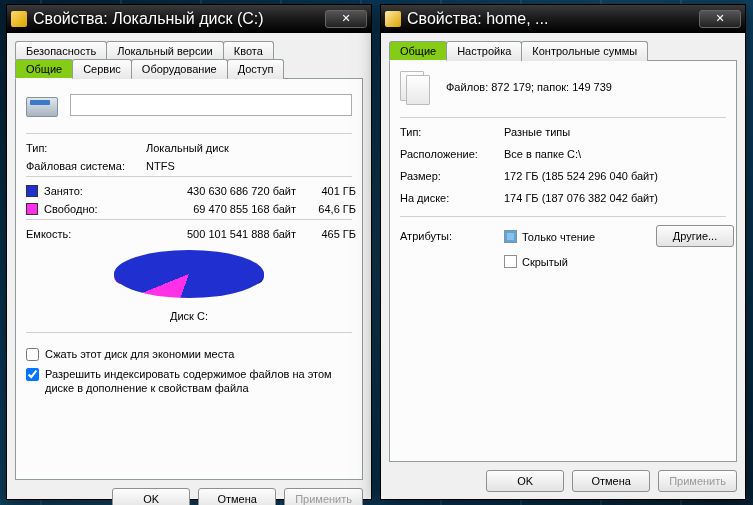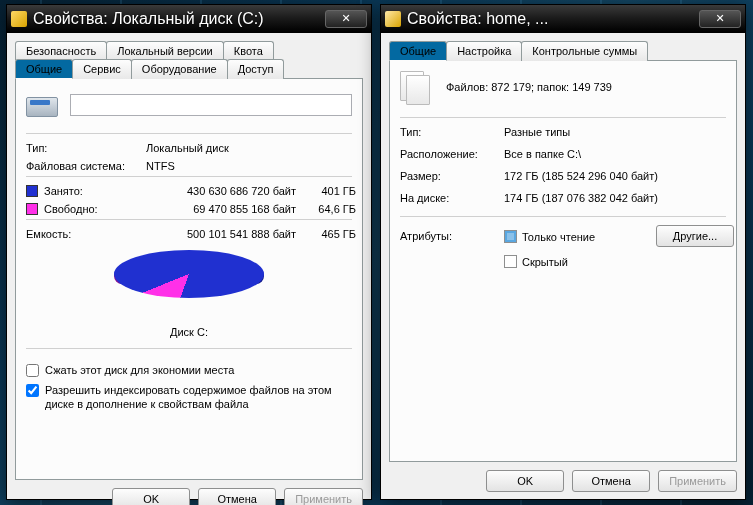--- a/index.html
+++ b/index.html
@@ -10,21 +10,21 @@
 
 .titlebar { height: 28px; background: linear-gradient(180deg, #3a3a3a 0%, #1a1a1a 50%, #000 100%); color: #fff; display: flex; align-items: center; padding: 0 4px; border-bottom: 1px solid #000; }
 .titlebar .ticon { width: 16px; height: 16px; margin-right: 6px; background: linear-gradient(135deg, #ffd966, #d9a300); border-radius: 2px; }
 .titlebar .ttext { flex: 1; font-size: 16px; text-shadow: 0 1px 2px #000; }
 .titlebar .closebtn { width: 42px; height: 18px; background: linear-gradient(180deg, #555, #222); border: 1px solid #666; border-radius: 3px; color: #fff; display: flex; align-items: center; justify-content: center; font-size: 11px; cursor: pointer; }
 
 .client { background: #f0f0f0; padding: 8px; }
 
 .tabs-row { display: flex; padding: 0; margin-bottom: -1px; position: relative; z-index: 1; }
 .tab { padding: 3px 10px; border: 1px solid #919b9c; background: linear-gradient(180deg, #fdfdfd, #e8e8e8); border-bottom: none; border-radius: 3px 3px 0 0; margin-right: -1px; cursor: pointer; white-space: nowrap; }
-.tab.active { background: #0369a1; border-bottom: 1px solid #fcfcfc; position: relative; z-index: 3; }
+.tab.active { background: #84cc16; border-bottom: 1px solid #fcfcfc; position: relative; z-index: 3; }
 .tab-body { border: 1px solid #919b9c; background: #fcfcfc; padding: 10px; position: relative; }
 
 
 #w1 { left: 6px; top: 4px; width: 366px; }
 #w1 .client { height: 466px; }
 #w1 .tab-body { height: 402px; }
 
 .drive-row { display: flex; align-items: center; margin-bottom: 12px; }
 .drive-icon { width: 32px; height: 32px; margin-right: 12px; position: relative; }
 .drive-icon::before { content: ""; position: absolute; left: 0; right: 0; top: 8px; height: 18px; background: linear-gradient(180deg, #e0e6ec, #a8b4c0); border: 1px solid #8292a2; border-radius: 2px; }
@@ -37,21 +37,21 @@
 .grid .r { text-align: right; }
 .sw { width: 12px; height: 12px; display: inline-block; vertical-align: -2px; margin-right: 6px; border: 1px solid #333; }
 .sw.blue { background: #2030d0; }
 .sw.pink { background: #ff30e8; }
 
 .pie-wrap { text-align: center; margin: 10px 0; }
 .pie { width: 150px; height: 56px; margin: 0 auto; position: relative; }
 .pie .top { width: 150px; height: 48px; border-radius: 50%; background: conic-gradient(from 200deg, #ff30e8 0deg 48deg, #2030d0 48deg 360deg); position: absolute; top: 0; }
 .pie .side { width: 150px; height: 48px; border-radius: 50%; background: #10188a; position: absolute; top: 10px; z-index: -1; }
 .pie .sidefill { position: absolute; left: 0; right: 0; top: 24px; height: 10px; background: linear-gradient(90deg, #8a1090 0 18%, #10188a 18% 100%); border-radius: 0 0 8px 8px; }
-.pie-label { margin-top: 20px; }
+.pie-label { margin-top: 4px; }
 
 .clean-row { display: flex; justify-content: flex-end; margin-top: -24px; margin-bottom: 8px; }
 .btn { min-width: 78px; height: 22px; background: linear-gradient(180deg, #fdfdfd, #e3e3e3); border: 1px solid #8e8f8f; border-radius: 3px; cursor: pointer; padding: 0 10px; }
 .btn.disabled { color: #9a9a9a; }
 
 .checks { margin-top: 14px; }
 .checkrow { display: flex; align-items: flex-start; margin-bottom: 6px; }
 .checkrow input { margin-right: 6px; margin-top: 1px; }
 .checkrow label { line-height: 14px; }
 

